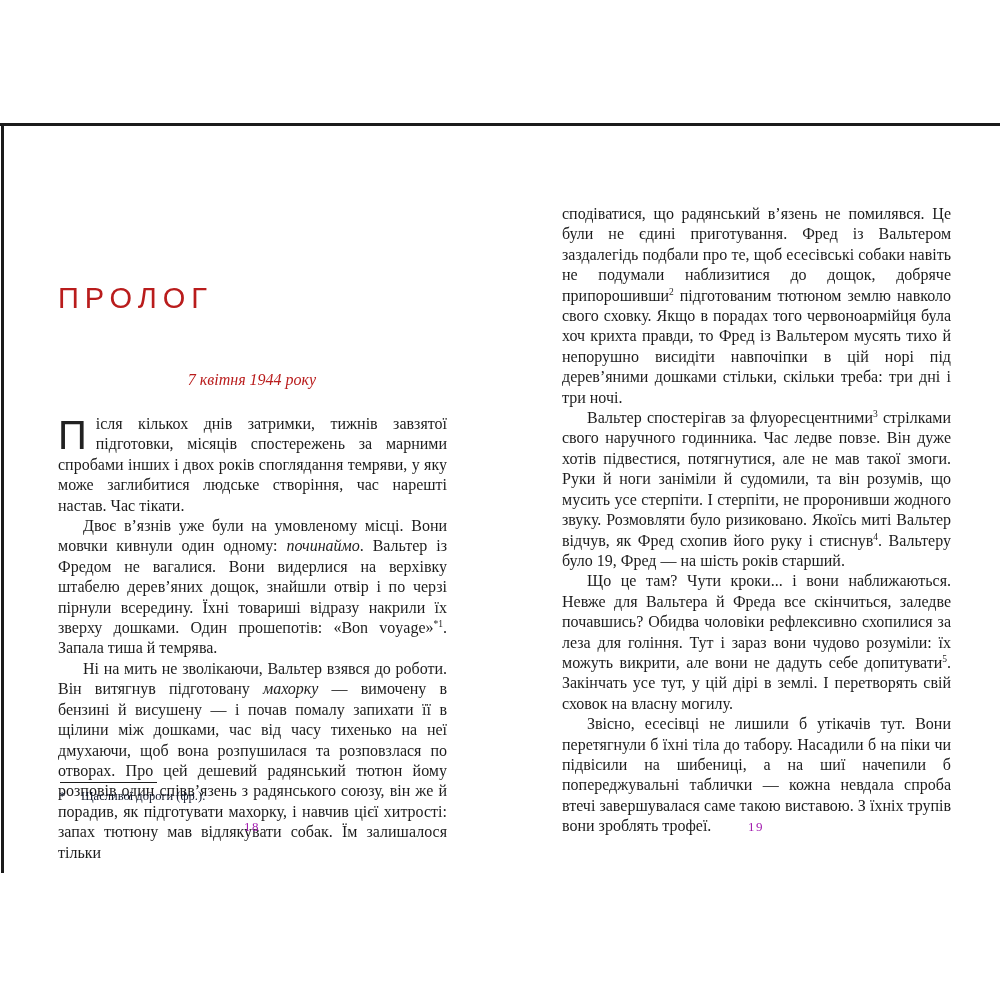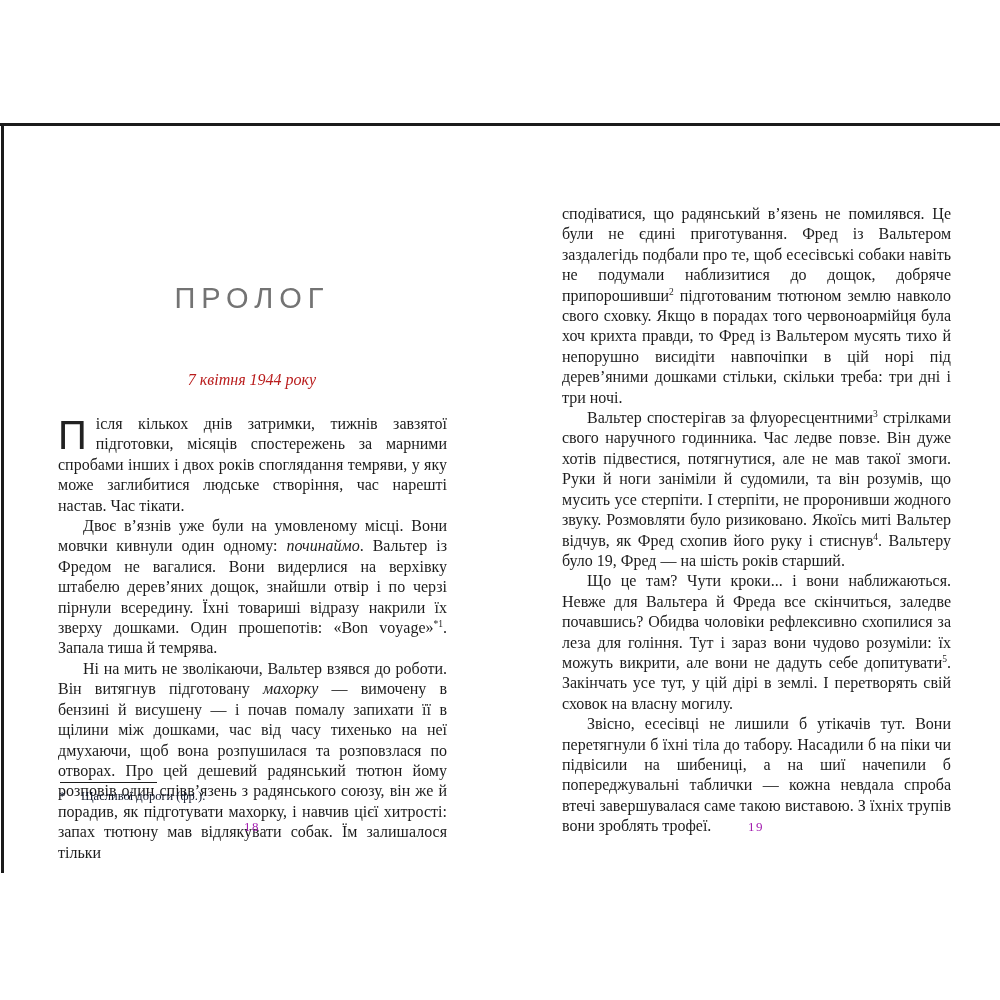--- a/index.html
+++ b/index.html
@@ -2,22 +2,22 @@
 <html lang="uk"><head>
 <meta charset="utf-8">
 <style>
   html,body{margin:0;padding:0;}
   body{width:1000px;height:1000px;background:#ffffff;position:relative;
        font-family:"Liberation Serif", serif;color:#1c1c1c;overflow:hidden;}
   .edge-top{position:absolute;left:0;top:123px;width:1000px;height:3px;background:#1b1b1b;}
   .edge-left{position:absolute;left:1px;top:123px;width:3px;height:750px;background:#1b1b1b;}
   .page{position:absolute;}
   .chapter-title{position:absolute;left:58px;top:282px;width:388px;margin:0;
-      text-align:center;font-family:"Liberation Sans", sans-serif;font-weight:400;
-      font-size:29px;letter-spacing:6px;color:#737373;}
+      font-family:"Liberation Sans", sans-serif;font-weight:400;
+      font-size:29px;letter-spacing:6px;color:#b91c1c;}
   .chapter-date{position:absolute;left:58px;top:371px;width:388px;
       text-align:center;font-style:italic;font-size:16px;color:#b91c1c;}
   .body-col{position:absolute;width:389px;font-size:16px;line-height:20.4px;
       text-align:justify;color:#1c1c1c;}
   #left-body{left:58px;top:414px;}
   #right-body{left:562px;top:204px;}
   p.para{margin:0;}
   p.indent{text-indent:25px;}
   .dropcap{float:left;font-family:"Liberation Sans", sans-serif;font-size:40px;
       line-height:34px;padding:4px 9px 0 0;color:#222;}

